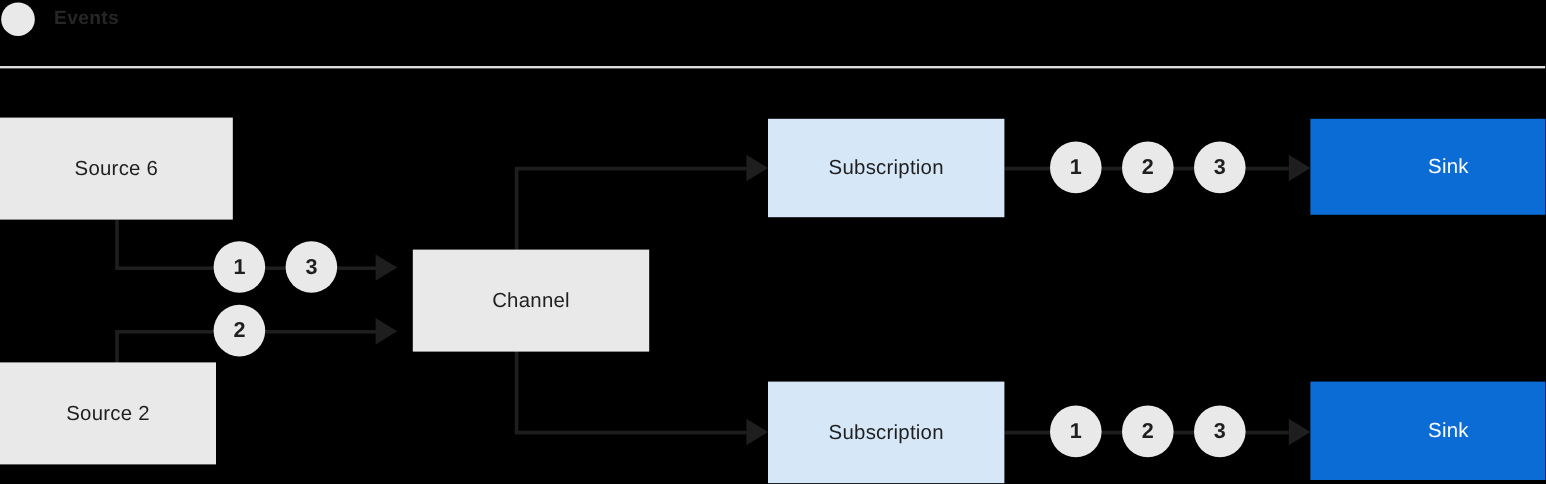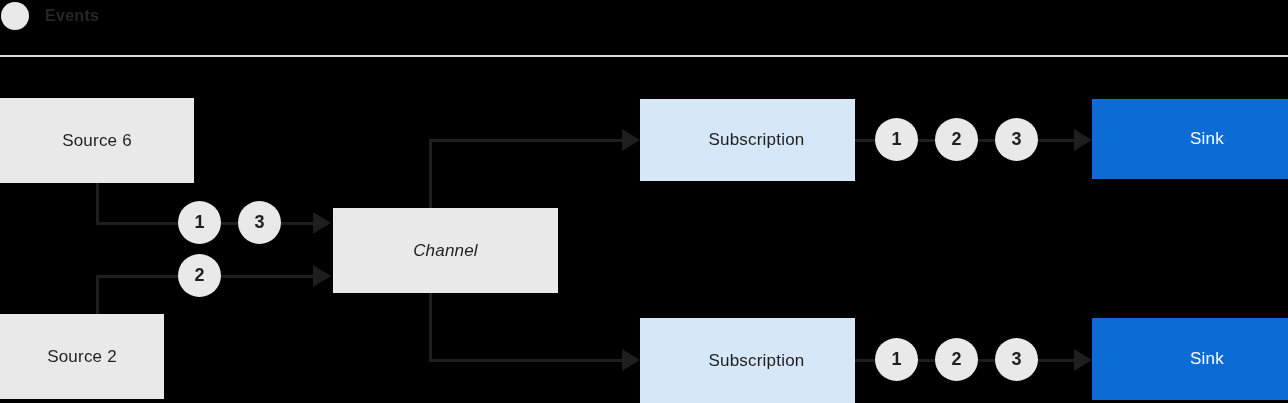--- a/index.html
+++ b/index.html
@@ -53,25 +53,25 @@
   .node {
     position: absolute;
     display: flex;
     align-items: center;
     justify-content: center;
     font-size: 17px;
     font-weight: 500;
     letter-spacing: 0.2px;
   }
   .gray       { background: var(--box-gray);       color: var(--text-dark); }
-  .blue-light { background: var(--box-blue-light); color: var(--text-dark); padding-left: 18px; }
+  .blue-light { background: var(--box-blue-light); color: var(--text-dark); }
   .blue       { background: var(--box-blue);       color: var(--text-white); padding-left: 18px; }
   .n-source1 { left: 0;      top: 98px;  width: 194px; height: 85px; }
-  .n-source2 { left: 0;      top: 314px; width: 164px; height: 85px; }
-  .n-channel { left: 333px;  top: 208px; width: 225px; height: 85px; font-style: italic; }
+  .n-source2 { left: 0;      top: 302px; width: 180px; height: 85px; }
+  .n-channel { left: 344px;  top: 208px; width: 197px; height: 85px; }
   .n-sub1    { left: 640px;  top: 99px;  width: 197px; height: 82px; }
   .n-sub2    { left: 640px;  top: 318px; width: 197px; height: 85px; }
   .n-sink1   { left: 1092px; top: 99px;  width: 194px; height: 80px; }
   .n-sink2   { left: 1092px; top: 318px; width: 194px; height: 82px; }
   
   .line { position: absolute; background: var(--line); }
   .l-s1-v     { left: 96px;  top: 183px; width: 3px;   height: 40px; }
   .l-s1-h     { left: 96px;  top: 222px; width: 219px; height: 3px;  }
   .l-s2-v     { left: 96px;  top: 276px; width: 3px;   height: 42px; }
   .l-s2-h     { left: 96px;  top: 275px; width: 219px; height: 3px;  }

